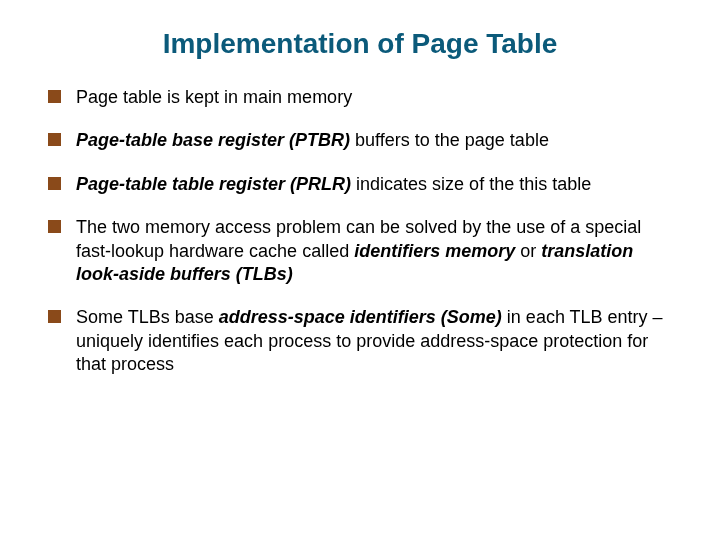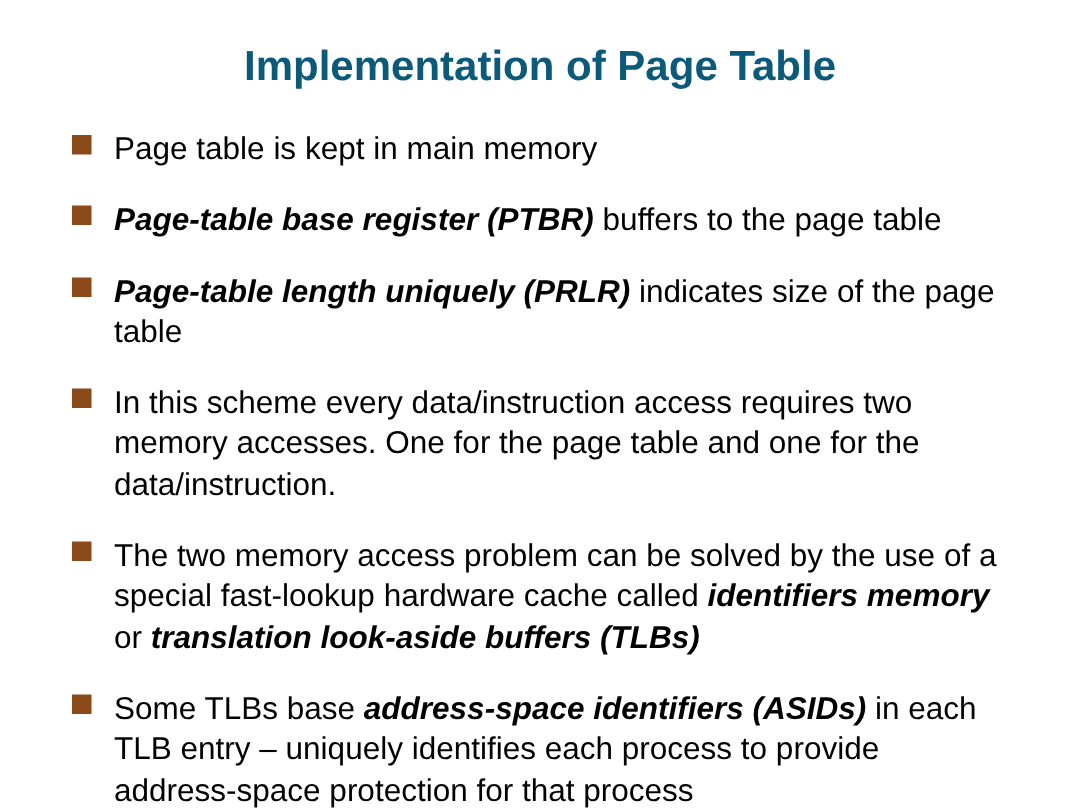--- a/index.html
+++ b/index.html
@@ -25,21 +25,21 @@
     margin: 0 0 26px 0;
   }
   .bullets {
     list-style: none;
     padding: 0;
     margin: 0;
   }
   .bullets > li {
     position: relative;
     padding-left: 28px;
-    font-size: 21px;
+    font-size: 18px;
     line-height: 1.3;
     color: #000000;
     margin-bottom: 18px;
     margin-top: 20px;
   }
   .bullets > li::before {
     content: "";
     position: absolute;
     left: 0;
     top: 4px;
@@ -60,30 +60,27 @@
 
     <li>
       <span>Page table is kept in main memory</span>
     </li>
 
     <li>
       <span class="b">Page-table base register (PTBR)</span><span> buffers to the page table</span>
     </li>
 
     <li>
-      <span class="b">Page-table length uniquely (PRLR)</span><span> indicates size of the page table</span>
+      <span class="b">Page-table table register (PRLR)</span><span> indicates size of the this table</span>
     </li>
 
-    <li>
-      <span>In this scheme every data/instruction access requires two memory accesses.  One for the page table and one for the data/instruction.</span>
-    </li>
 
     <li>
       <span>The two memory access problem can be solved by the use of a special fast-lookup hardware cache called </span><span class="b">identifiers memory</span><span> or </span><span class="b">translation look-aside buffers (TLBs)</span>
     </li>
 
     <li>
-      <span>Some TLBs base </span><span class="b">address-space identifiers (ASIDs)</span><span> in each TLB entry – uniquely identifies each process to provide address-space protection for that process</span>
+      <span>Some TLBs base </span><span class="b">address-space identifiers (Some)</span><span> in each TLB entry – uniquely identifies each process to provide address-space protection for that process</span>
     </li>
 
   </ul>
 
 </div>
 
 </body></html>

